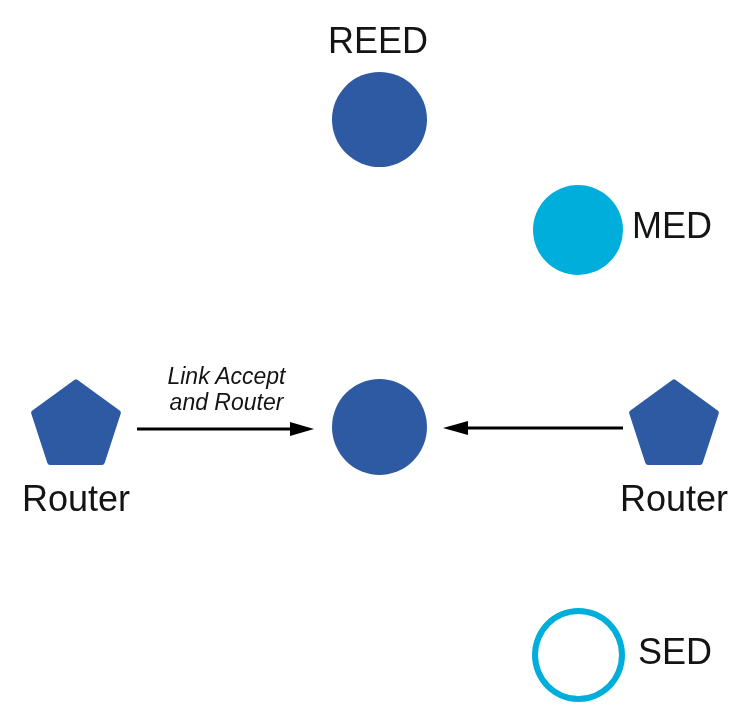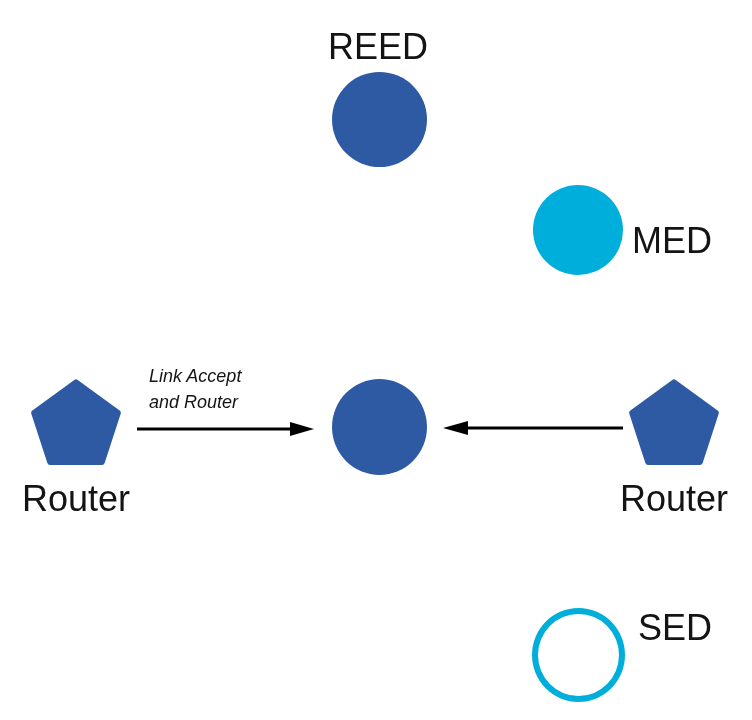--- a/index.html
+++ b/index.html
@@ -36,39 +36,39 @@
   .pentagon-svg, .arrow-svg { position: absolute; display: block; }
   .pentagon-shape {
     fill: var(--node-blue, #2E59A3);
     stroke: var(--node-blue, #2E59A3);
     stroke-width: 6;
     stroke-linejoin: round;
   }
   .edge-label {
     position: absolute;
     font-style: italic;
-    font-size: 18px;
+    font-size: 23px;
     line-height: 26px;
-    text-align: left;
+    text-align: center;
     color: #141414;
     white-space: nowrap;
   }
   .arrow-line { stroke: var(--arrow-black, #000); stroke-width: 3; }
   .arrow-head { fill: var(--arrow-black, #000); }
 </style>
 </head>
 <body>
 
 <div class="canvas">
 
-  <div class="node-label centered" style="left:318px; top:27px; width:120px;">REED</div>
+  <div class="node-label centered" style="left:318px; top:21px; width:120px;">REED</div>
   <div class="circle fill-blue" style="left:332px; top:72px; width:95px; height:95px;"></div>
 
   <div class="circle fill-cyan" style="left:533px; top:185px; width:90px; height:90px;"></div>
-  <div class="node-label" style="left:632px; top:221px;">MED</div>
+  <div class="node-label" style="left:632px; top:206px;">MED</div>
 
   <svg class="pentagon-svg" style="left:28px; top:379px;" width="96" height="90" viewBox="0 0 100 93" aria-hidden="true">
     <polygon class="pentagon-shape" points="50,3 93.7,34.8 77,86.2 23,86.2 6.3,34.8"></polygon>
   </svg>
   <div class="node-label centered" style="left:16px; top:479px; width:120px;">Router</div>
 
   <div class="edge-label" style="left:149px; top:363px; width:155px;">
     <div>Link Accept</div>
     <div>and Router</div>
   </div>
@@ -84,15 +84,15 @@
     <line class="arrow-line" x1="188" y1="15" x2="31" y2="15"></line>
     <polygon class="arrow-head" points="33,8 8,15 33,22"></polygon>
   </svg>
 
   <svg class="pentagon-svg" style="left:626px; top:379px;" width="96" height="90" viewBox="0 0 100 93" aria-hidden="true">
     <polygon class="pentagon-shape" points="50,3 93.7,34.8 77,86.2 23,86.2 6.3,34.8"></polygon>
   </svg>
   <div class="node-label centered" style="left:614px; top:479px; width:120px;">Router</div>
 
   <div class="circle outline-cyan" style="left:532px; top:608px; width:93px; height:94px;"></div>
-  <div class="node-label" style="left:638px; top:608px;">SED</div>
+  <div class="node-label" style="left:638px; top:632px;">SED</div>
 
 </div>
 
 </body></html>

